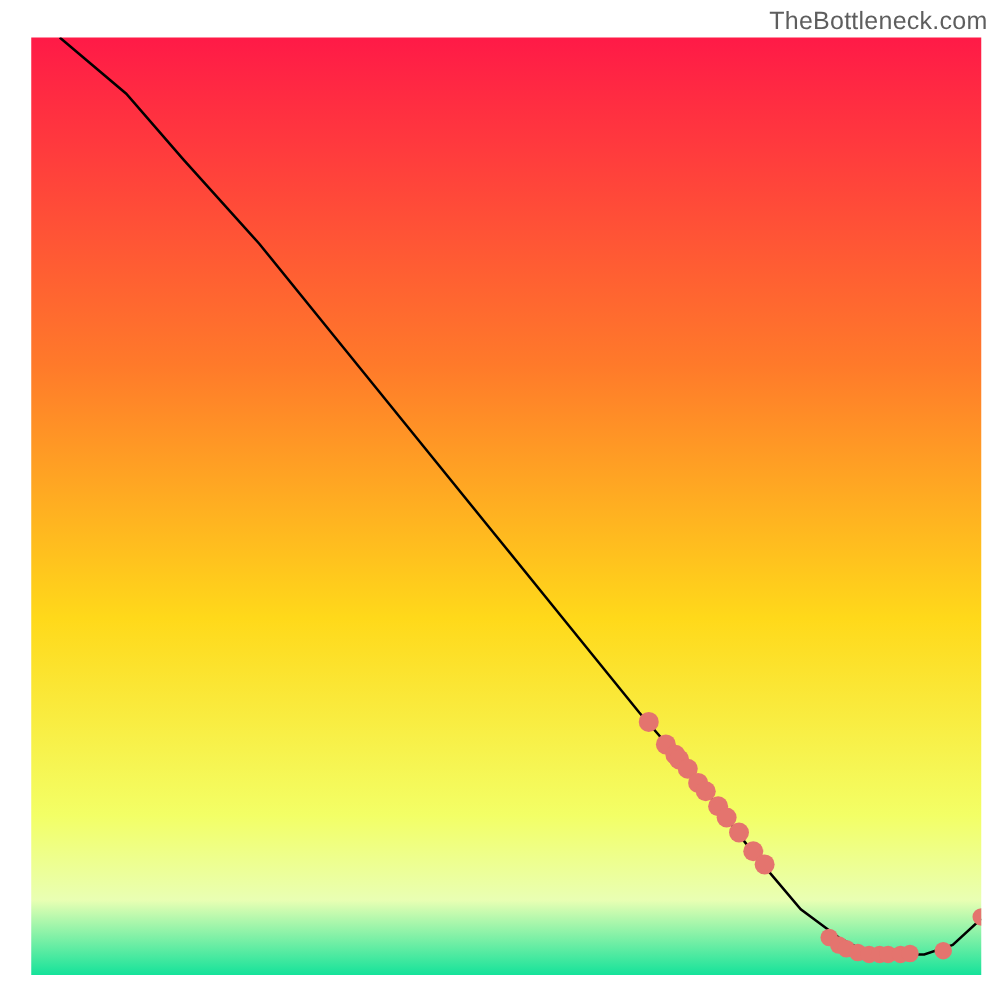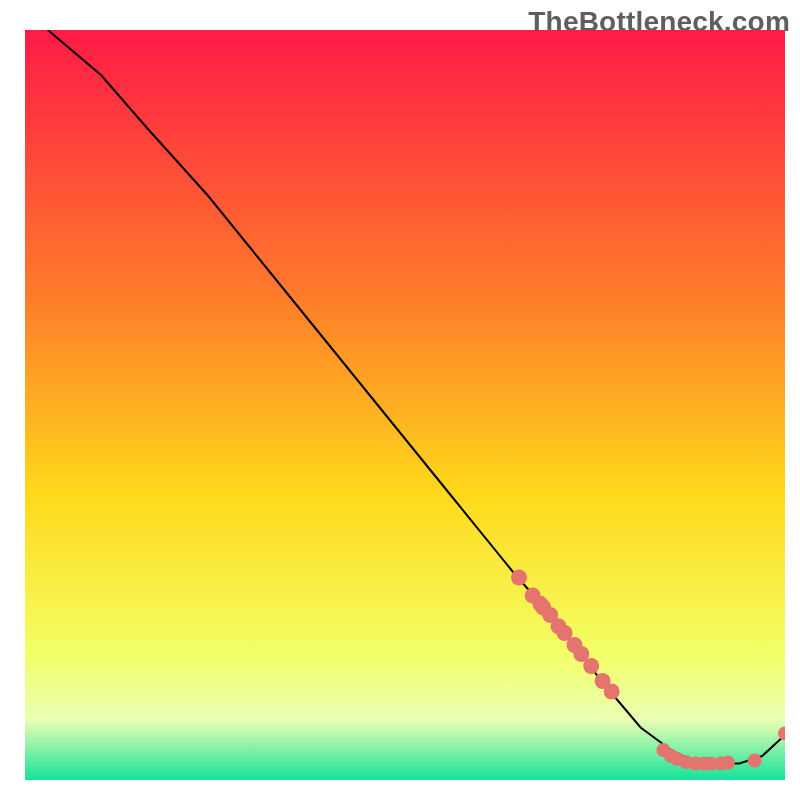--- a/index.html
+++ b/index.html
@@ -12,22 +12,22 @@
   }
   .chart-wrap {
     position: relative;
     width: 800px;
     height: 800px;
   }
   .attribution {
     position: absolute;
     top: 6px;
     right: 10px;
-    font-size: 28px;
-    font-weight: 700;
+    font-size: 20px;
+    font-weight: 400;
     color: #5e5e5e;
     letter-spacing: 0.2px;
   }
   svg.plot {
     position: absolute;
     left: 0;
     top: 0;
     width: 800px;
     height: 800px;
     display: block;

